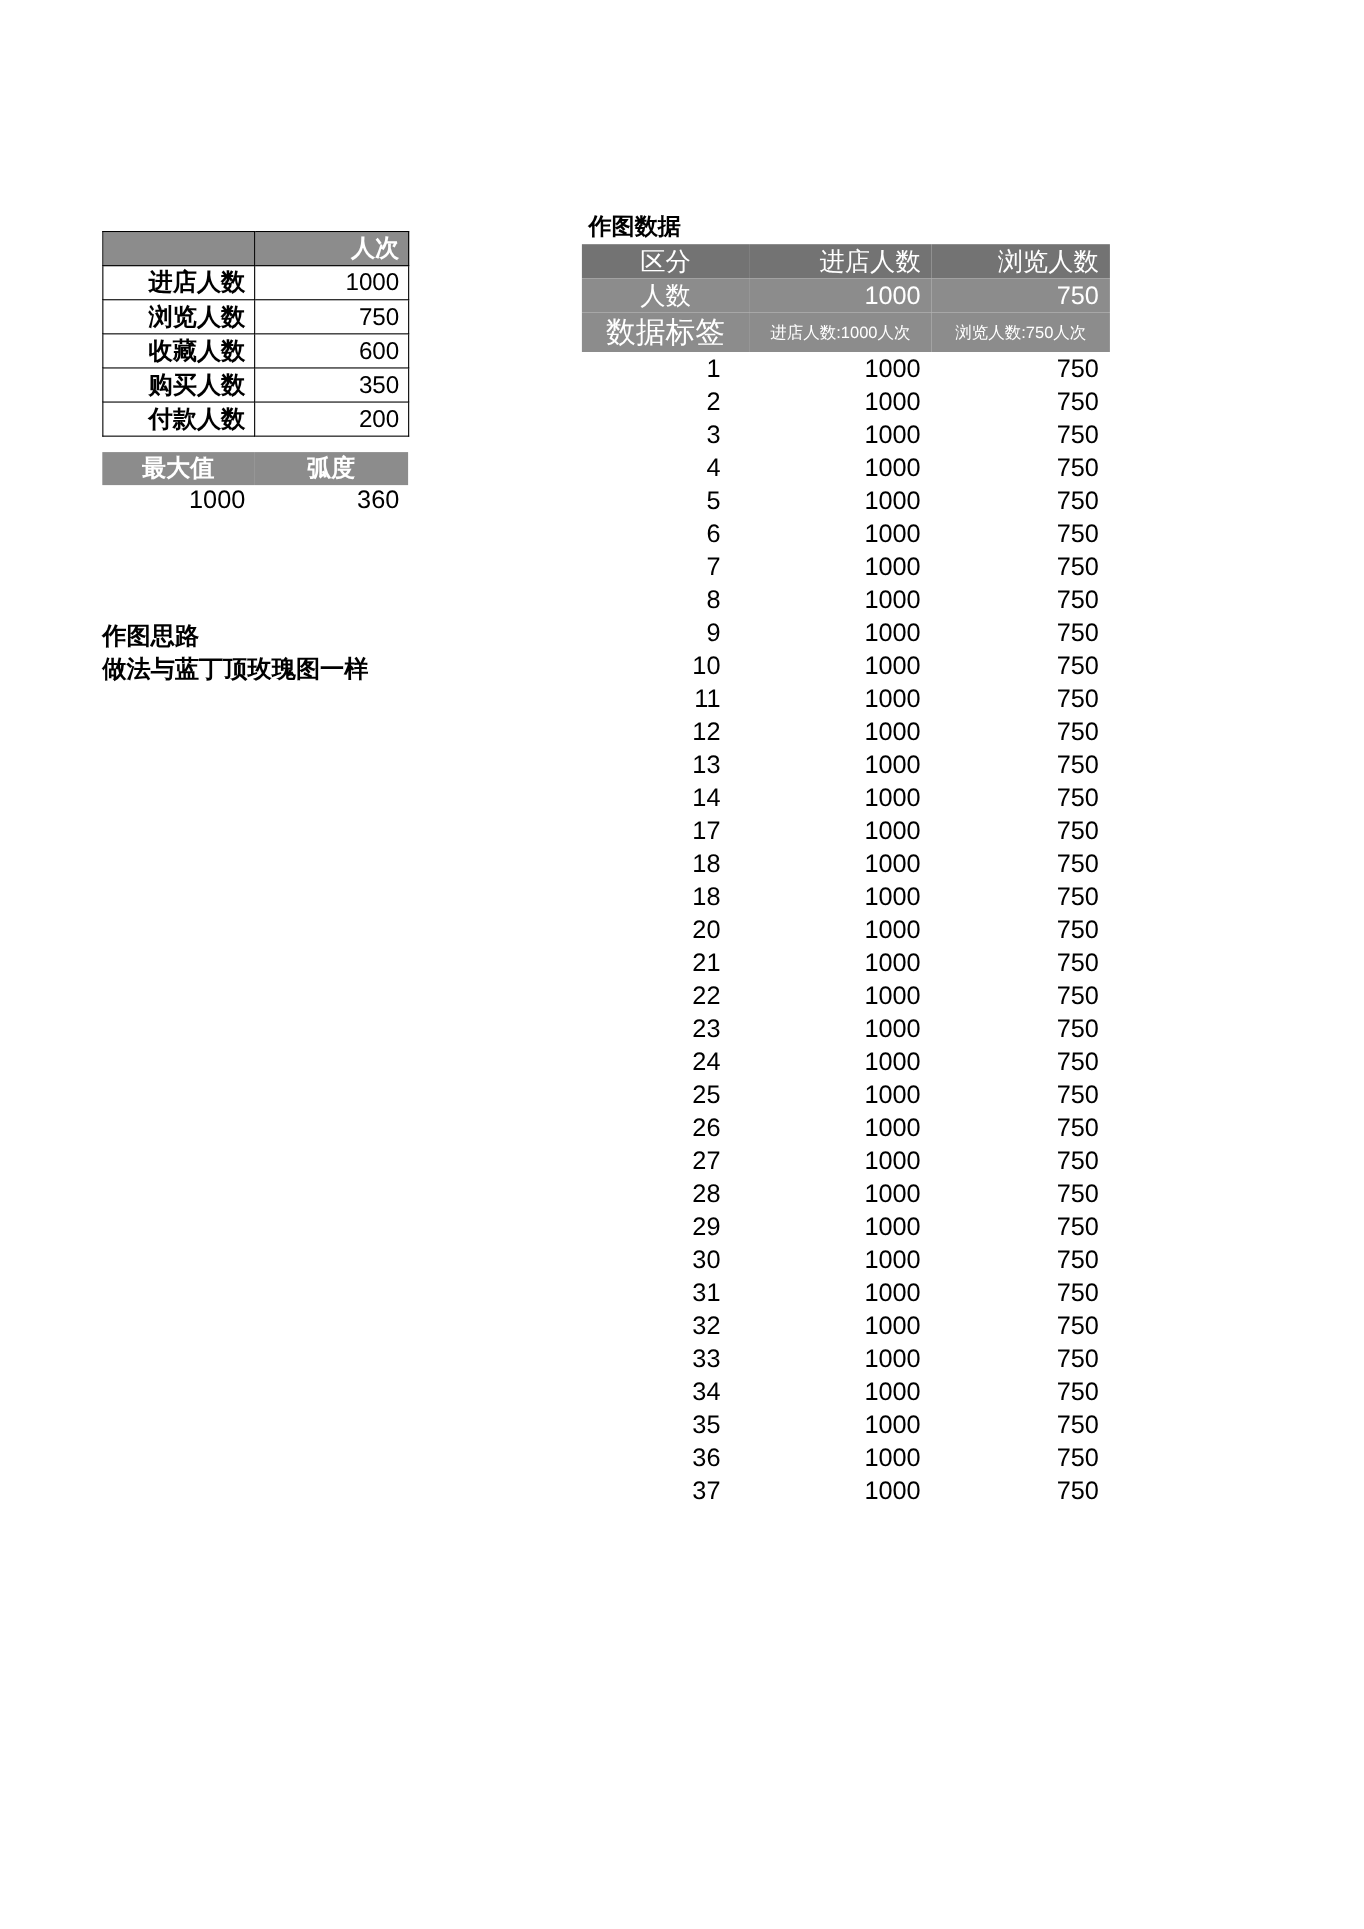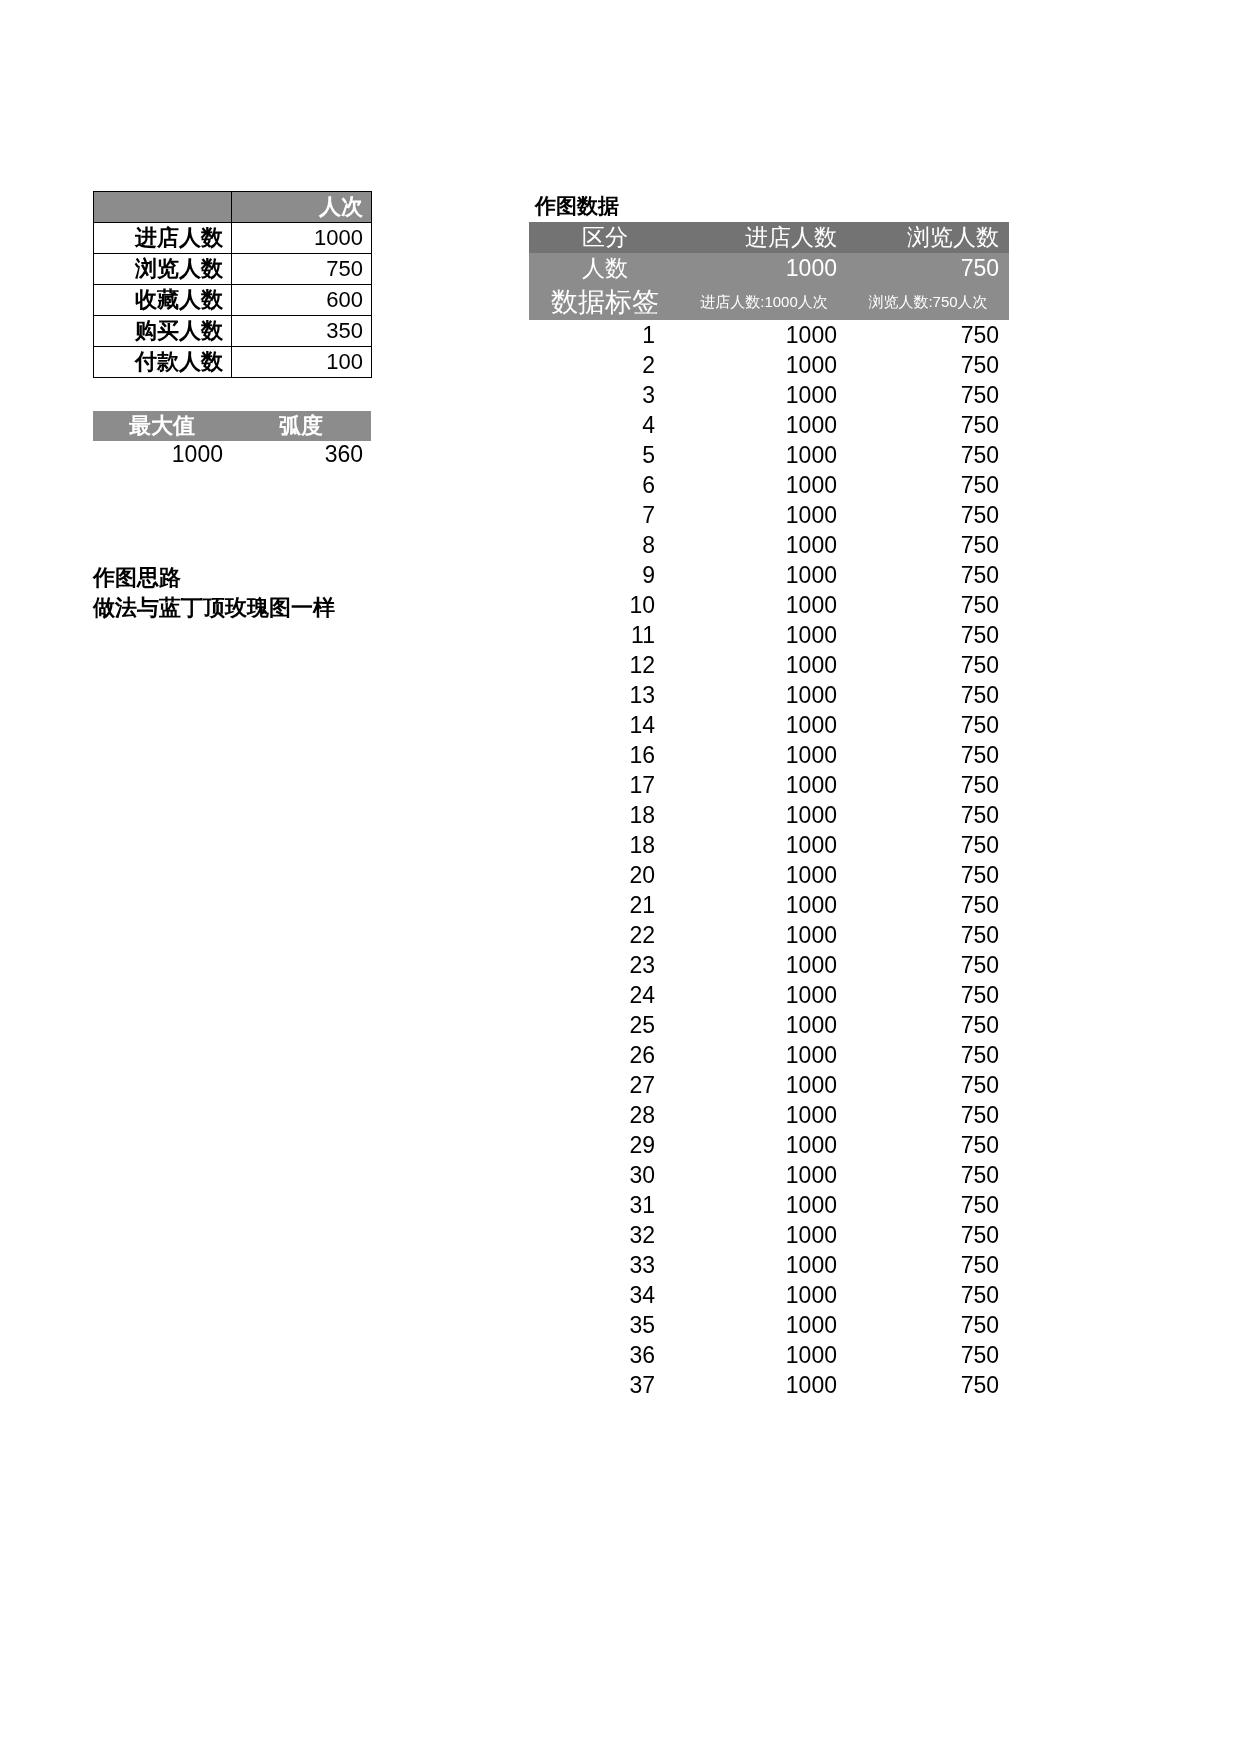--- a/index.html
+++ b/index.html
@@ -13,21 +13,21 @@
     position: relative;
     font-family: "Liberation Sans", sans-serif;
     color: #000000;
     overflow: hidden;
   }
 
   
   #left-metrics-table {
     position: absolute;
     left: 93px;
-    top: 191px;
+    top: 210px;
     border-collapse: collapse;
     border-radius: 22px;
   }
   #left-metrics-table td {
     border: 1px solid #000000;
     height: 30px;
     font-size: 22px;
     padding: 0 8px;
     box-sizing: border-box;
   }
@@ -152,21 +152,21 @@
     <tr>
       <td class="lbl">收藏人数</td>
       <td class="val">600</td>
     </tr>
     <tr>
       <td class="lbl">购买人数</td>
       <td class="val">350</td>
     </tr>
     <tr>
       <td class="lbl">付款人数</td>
-      <td class="val">100</td>
+      <td class="val">200</td>
     </tr>
   </tbody>
 </table>
 
 <table id="maxarc-table">
   <tbody>
     <tr class="hdr">
       <td class="c1">最大值</td>
       <td class="c2">弧度</td>
     </tr>
@@ -267,25 +267,20 @@
         <td class="c-区分">13</td>
         <td class="c-a">1000</td>
         <td class="c-b">750</td>
       </tr>
       <tr class="row">
         <td class="c-区分">14</td>
         <td class="c-a">1000</td>
         <td class="c-b">750</td>
       </tr>
       <tr class="row">
-        <td class="c-区分">16</td>
-        <td class="c-a">1000</td>
-        <td class="c-b">750</td>
-      </tr>
-      <tr class="row">
         <td class="c-区分">17</td>
         <td class="c-a">1000</td>
         <td class="c-b">750</td>
       </tr>
       <tr class="row">
         <td class="c-区分">18</td>
         <td class="c-a">1000</td>
         <td class="c-b">750</td>
       </tr>
       <tr class="row">

